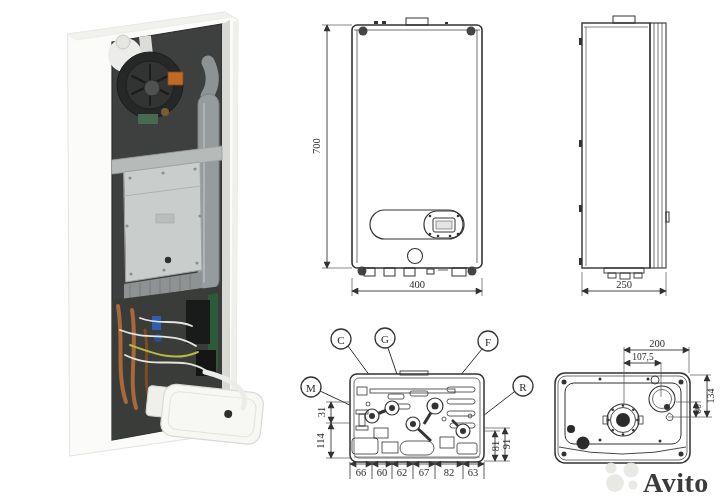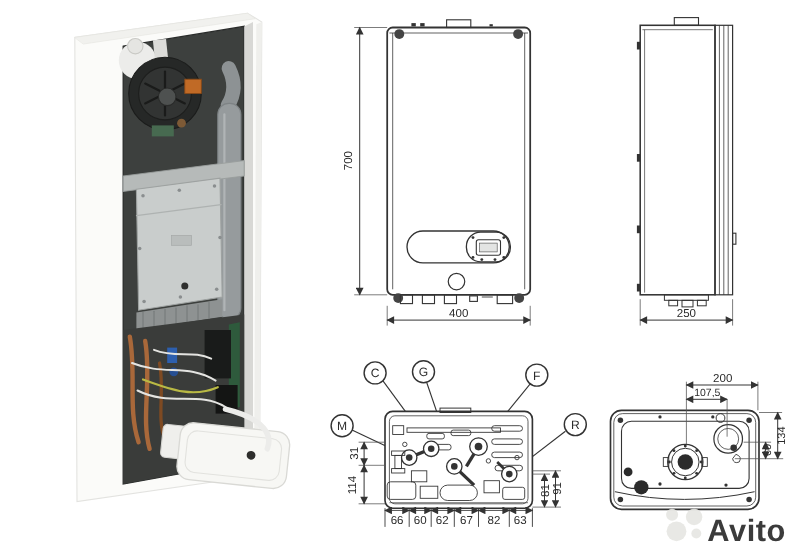--- a/index.html
+++ b/index.html
@@ -1,17 +1,17 @@
 <!DOCTYPE html>
 <html><head>
 <meta charset="utf-8">
 <style>
   html,body{margin:0;padding:0;background:#ffffff;}
   .canvas{position:relative;width:720px;height:502px;background:#ffffff;overflow:hidden;
-          font-family:Liberation Sans, sans-serif;}
+          font-family:Liberation Serif, serif;}
   svg{position:absolute;left:0;top:0;}
   text{fill:#2b2b2b;}
   .dimtxt{font-size:10.5px;}
   .lbltxt{font-size:11px;}
   .wmtxt{font-size:28px;font-weight:bold;letter-spacing:0.5px;}
 </style>
 </head>
 <body>
 
 <div class="canvas">

